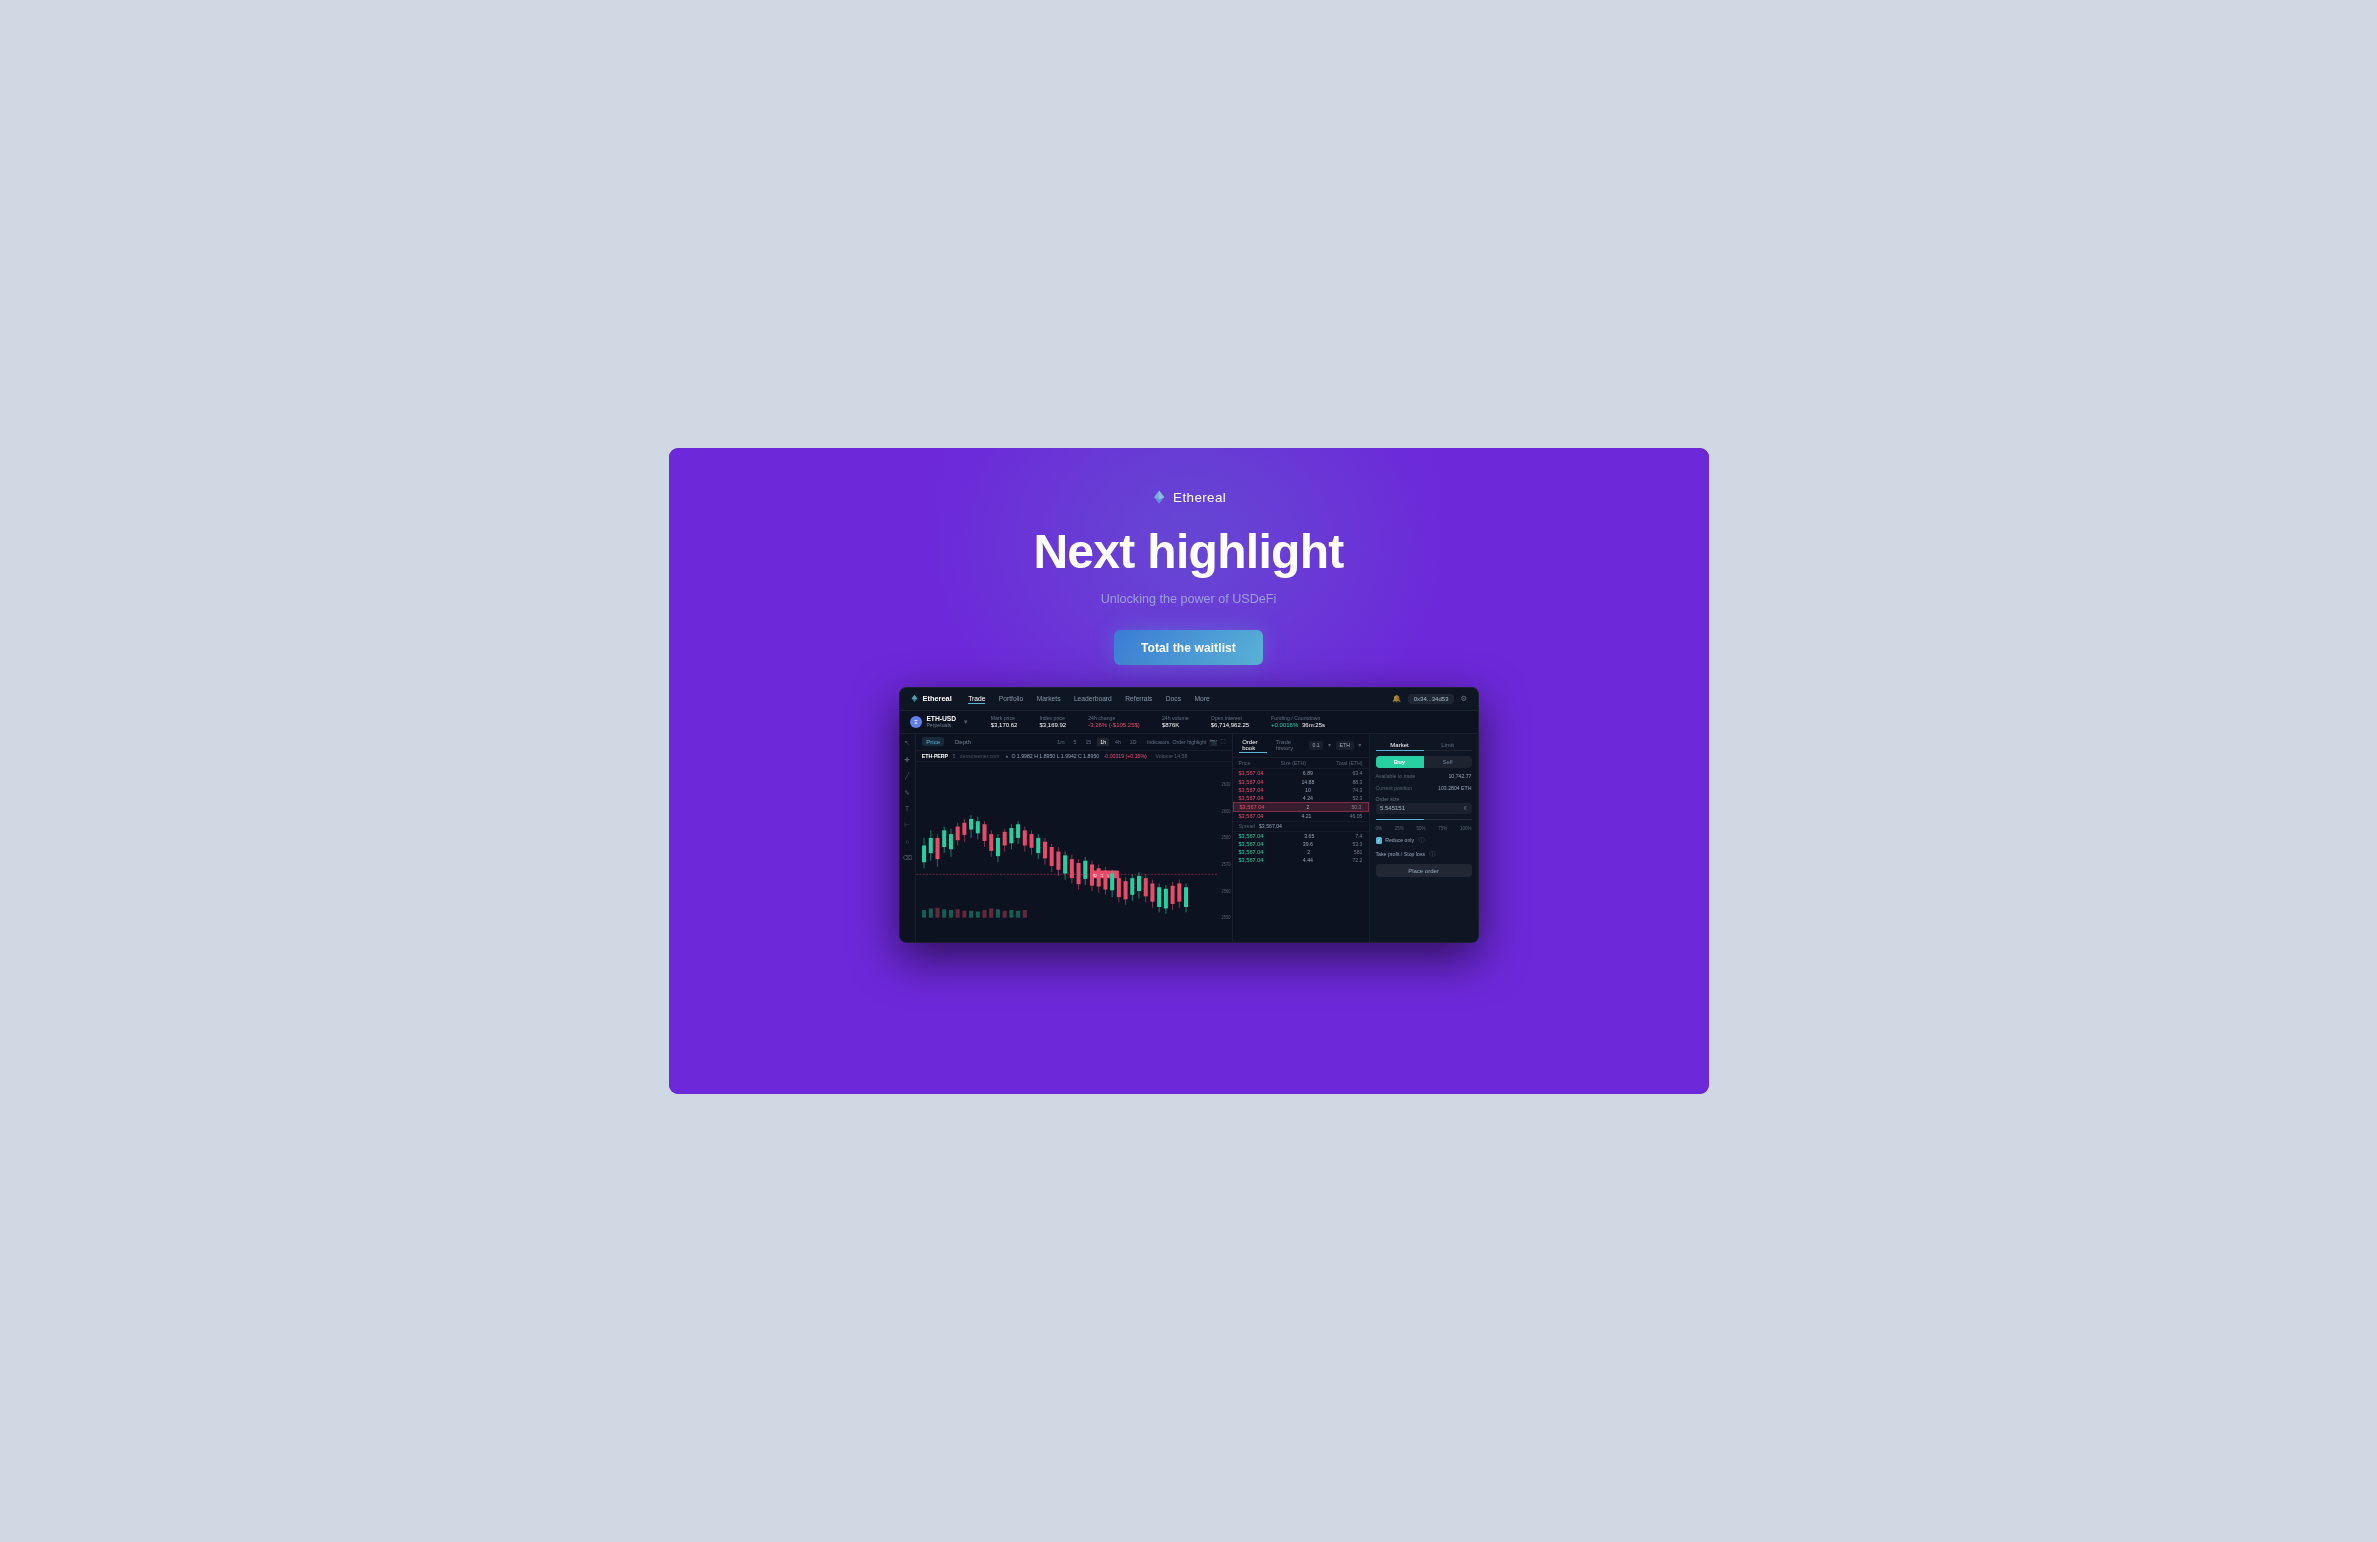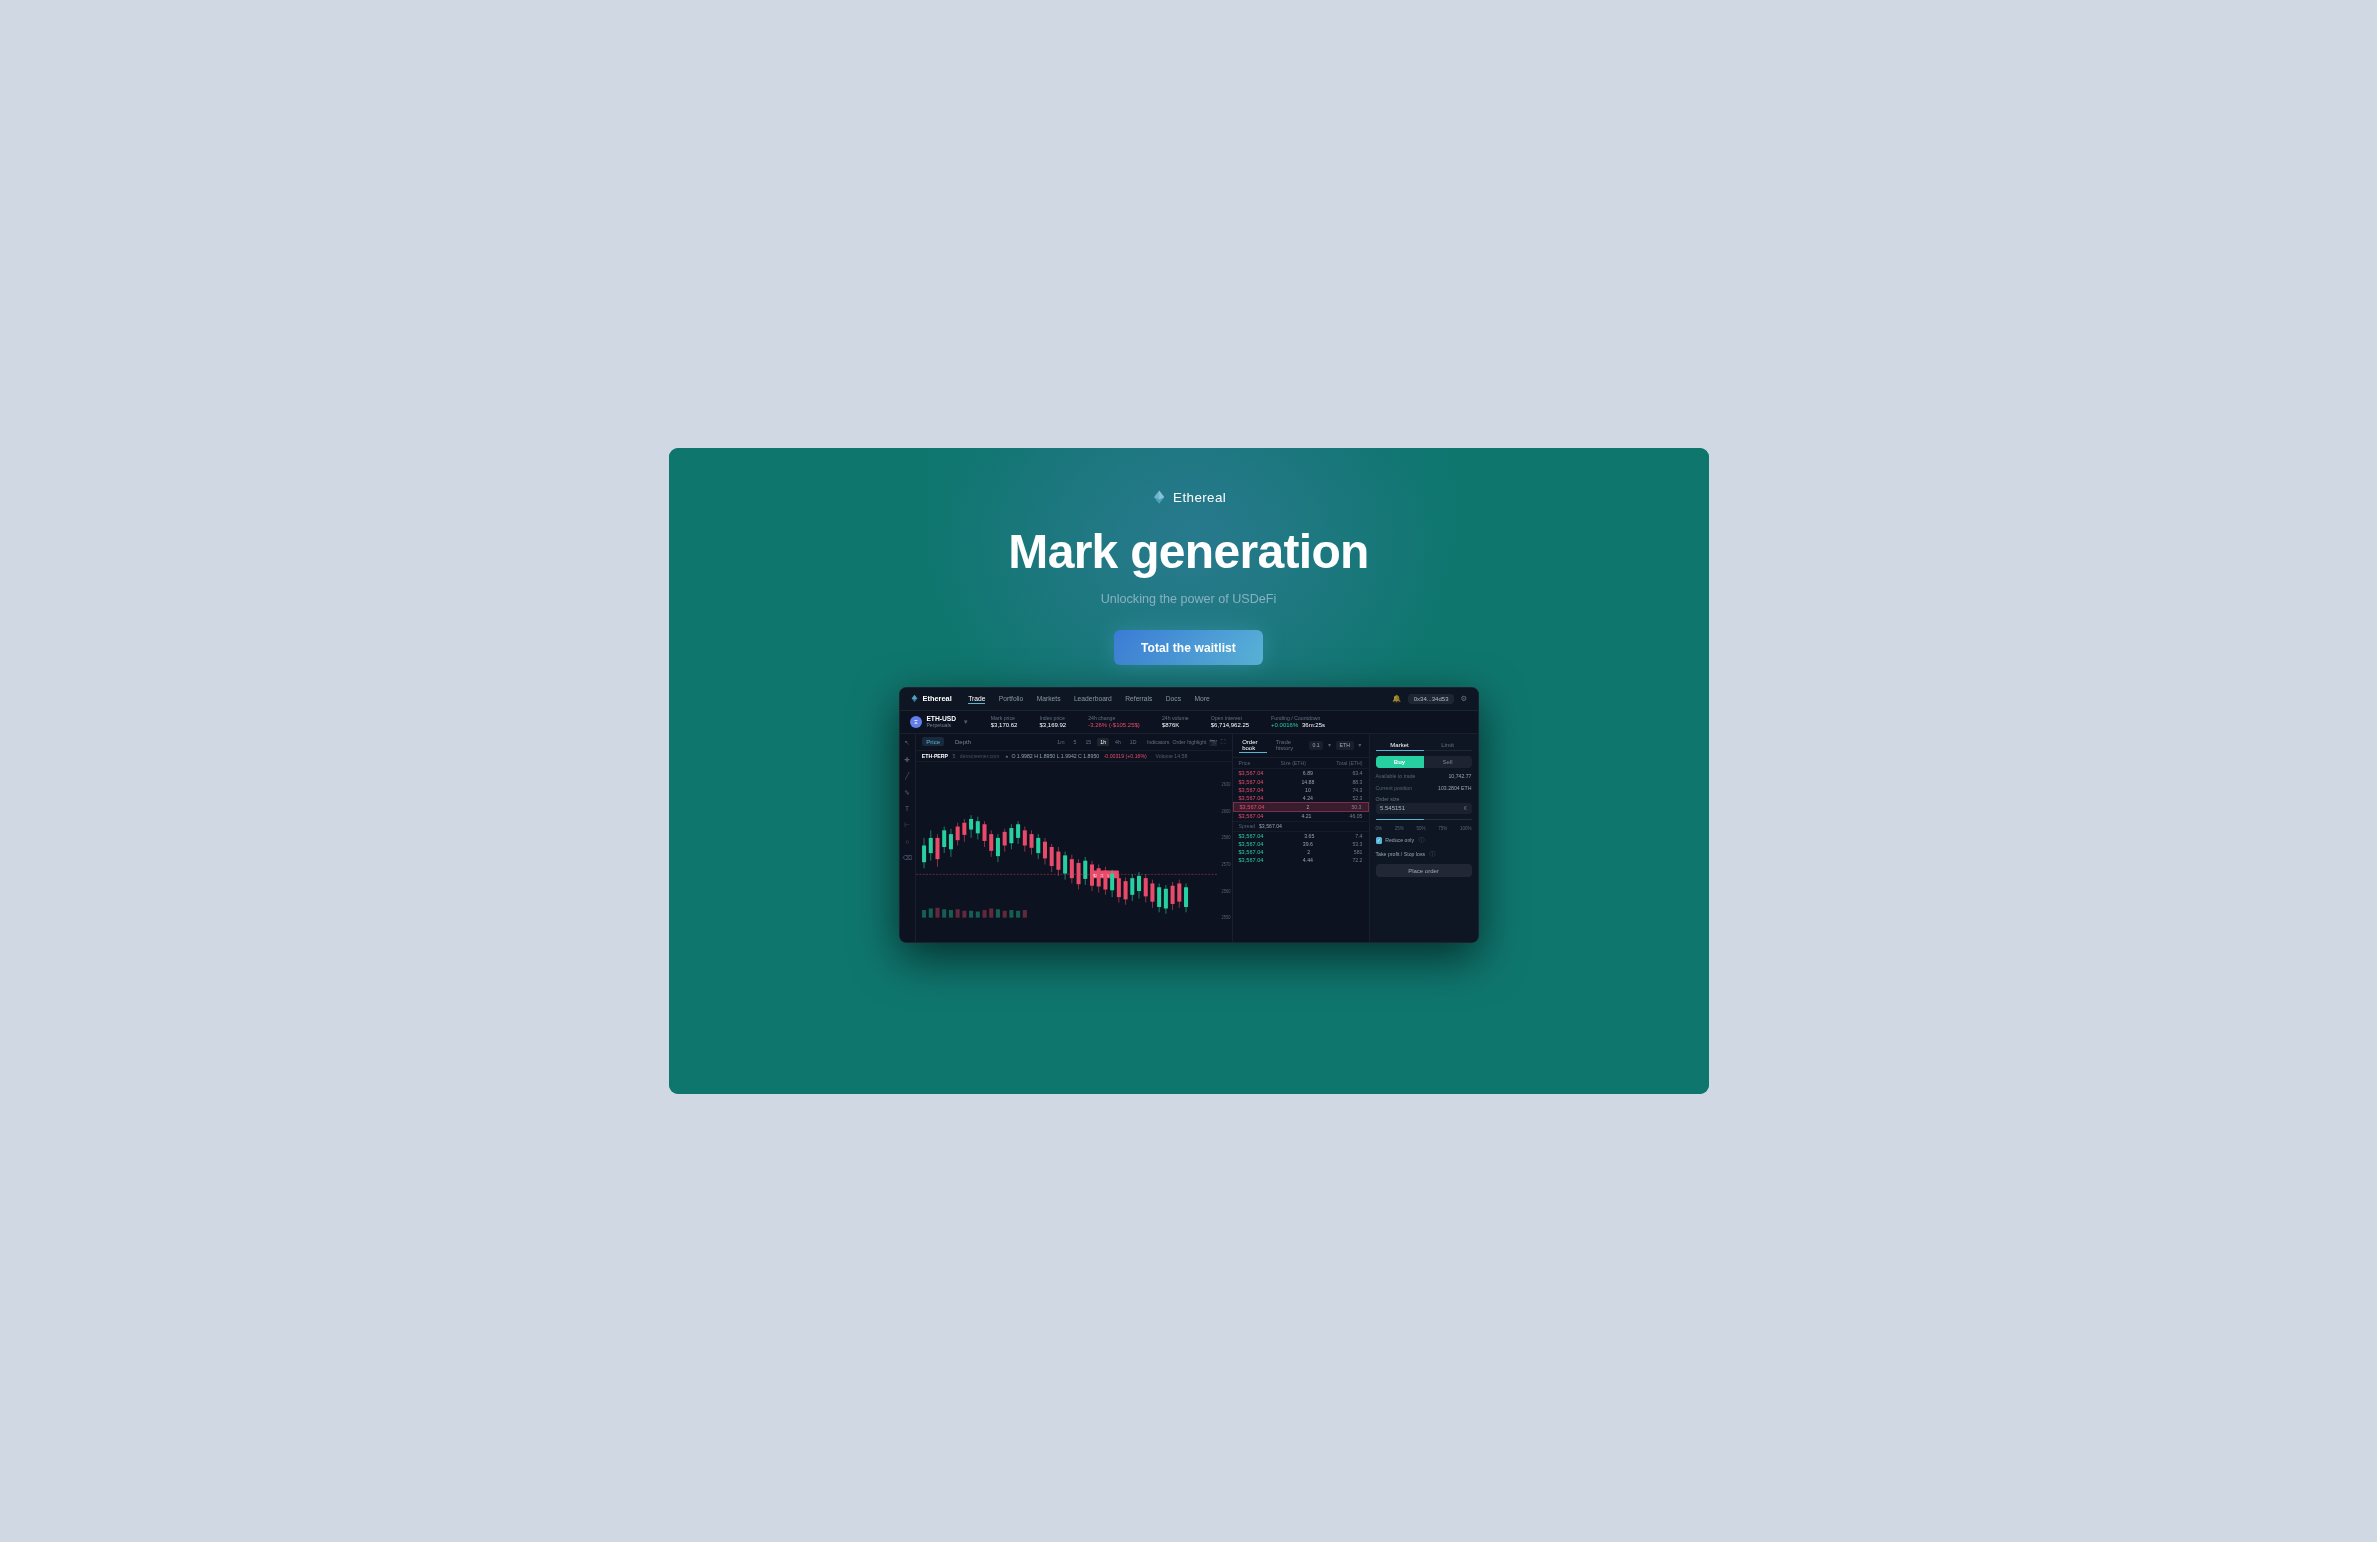--- a/index.html
+++ b/index.html
@@ -9,21 +9,21 @@
       display: flex;
       align-items: center;
       justify-content: center;
       min-height: 100vh;
       font-family: -apple-system, BlinkMacSystemFont, 'Segoe UI', sans-serif;
     }
 
     .outer-frame {
       width: 1040px;
       height: 646px;
-      background: #0f766e;
+      background: #6d28d9;
       border-radius: 9px;
       overflow: hidden;
       position: relative;
     }
 
     
     .outer-frame::before {
       content: '';
       position: absolute;
       top: -74px;
@@ -609,21 +609,21 @@
     <div class="logo-row">
       <svg class="logo-icon" viewBox="0 0 22 22" fill="none" xmlns="http://www.w3.org/2000/svg">
         <path d="M11 2L4 11L11 14.5L18 11L11 2Z" fill="#7ab8d4" opacity="0.9"></path>
         <path d="M11 14.5L4 11L11 20L18 11L11 14.5Z" fill="#5ab4d6" opacity="0.7"></path>
         <path d="M11 2L11 14.5L18 11L11 2Z" fill="#a0d4e8" opacity="0.5"></path>
       </svg>
       <span class="logo-text">Ethereal</span>
     </div>
 
     <h1 class="hero-title">
-      <span>Mark generation</span><br>
+      <span>Next highlight</span><br>
     </h1>
 
     <p class="hero-subtitle">Unlocking the power of USDeFi</p>
 
     <button class="waitlist-btn">Total the waitlist</button>
   </div>
 
   <div class="app-preview">
 
     <div class="app-nav">

